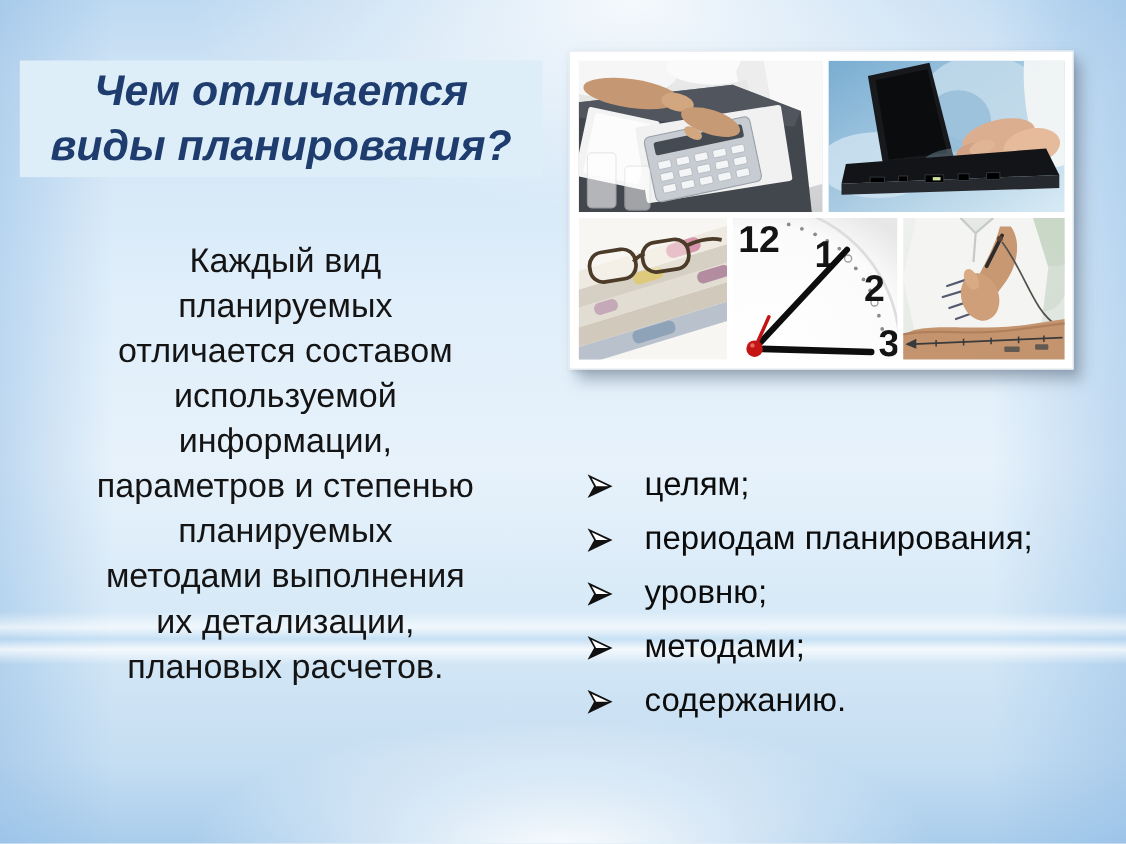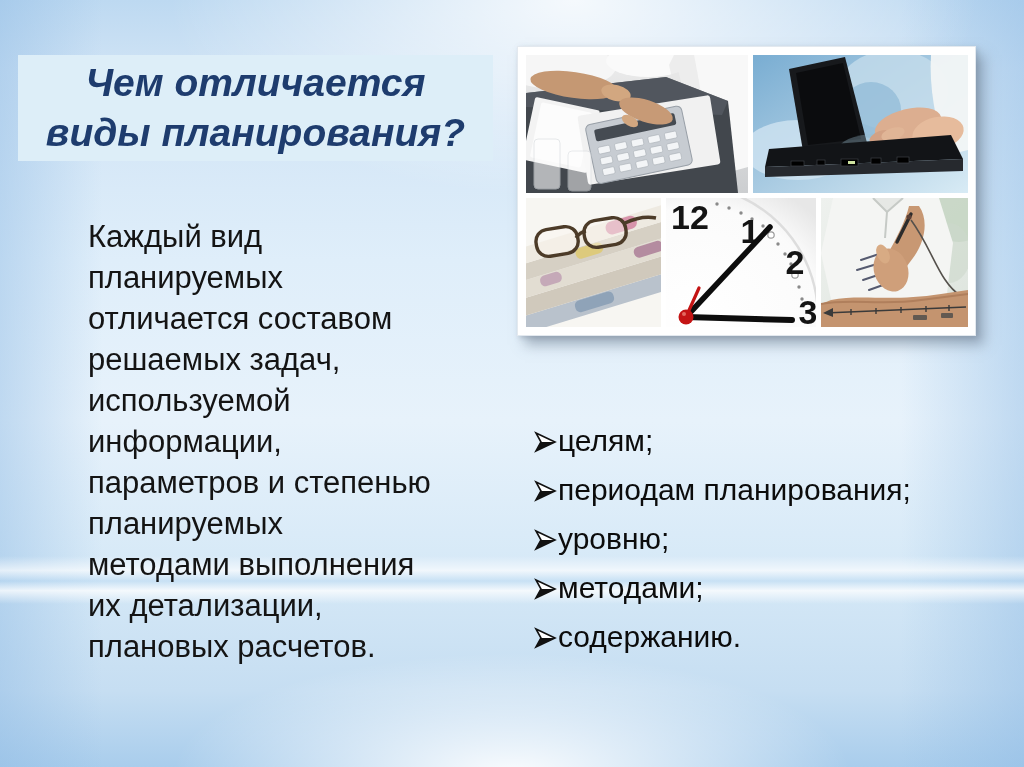--- a/index.html
+++ b/index.html
@@ -21,21 +21,21 @@
     position:absolute;left:18px;top:55px;width:475px;height:106px;
     background:#ddeef8;
     display:flex;flex-direction:column;align-items:center;justify-content:center;
   }
   .title-line{
     color:#1e3c6e;font-size:39px;line-height:50px;font-weight:bold;font-style:italic;
     white-space:nowrap;
   }
   .body-text{position:absolute;left:88px;top:216px;}
   .body-line{
-    color:#141414;font-size:31px;line-height:41px;white-space:nowrap;
+    color:#141414;font-size:31px;line-height:41px;white-space:nowrap;text-align:center;
   }
   .collage{
     position:absolute;left:517px;top:46px;width:441px;height:272px;
     background:#ffffff;padding:8px;
     border:1px solid #e3e9ef;
     box-shadow:8px 9px 12px rgba(100,115,135,.5), 2px 2px 5px rgba(120,135,150,.35);
   }
   .collage .panel{position:absolute;overflow:hidden;}
   .collage svg{display:block;width:100%;height:100%;}
   .p-calc  {left:8px;  top:8px;  width:222px;height:138px;}
@@ -44,40 +44,39 @@
   .p-clock {left:148px; top:151px;width:150px;height:129px;}
   .p-person{left:303px; top:151px;width:147px;height:129px;}
   .clock-num{font-family:"Liberation Sans",sans-serif;font-weight:600;fill:#141414;}
   .list-heading{
     position:absolute;left:530px;top:385px;
     color:#0c0c0c;font-size:31px;font-weight:bold;font-style:italic;white-space:nowrap;
   }
   .bullet-list{
     position:absolute;left:534px;top:426px;display:flex;flex-direction:column;gap:19px;
   }
-  .bullet-item{display:flex;align-items:flex-start;gap:0;}
+  .bullet-item{display:flex;align-items:flex-start;gap:28px;}
   .bullet-marker{flex:0 0 auto;margin-top:5px;}
   .bullet-label{color:#0c0c0c;font-size:30px;line-height:30px;white-space:nowrap;}
 </style>
 </head>
 <body>
 
 <div class="slide">
   <div class="band"></div>
 
   <div class="title-box">
     <div class="title-line">Чем отличается</div>
     <div class="title-line">виды планирования?</div>
   </div>
 
   <div class="body-text">
     <div class="body-line">Каждый вид</div>
     <div class="body-line">планируемых</div>
     <div class="body-line">отличается составом</div>
-    <div class="body-line">решаемых задач,</div>
     <div class="body-line">используемой</div>
     <div class="body-line">информации,</div>
     <div class="body-line">параметров и степенью</div>
     <div class="body-line">планируемых</div>
     <div class="body-line">методами выполнения</div>
     <div class="body-line">их детализации,</div>
     <div class="body-line">плановых расчетов.</div>
   </div>
 
   <div class="collage">

